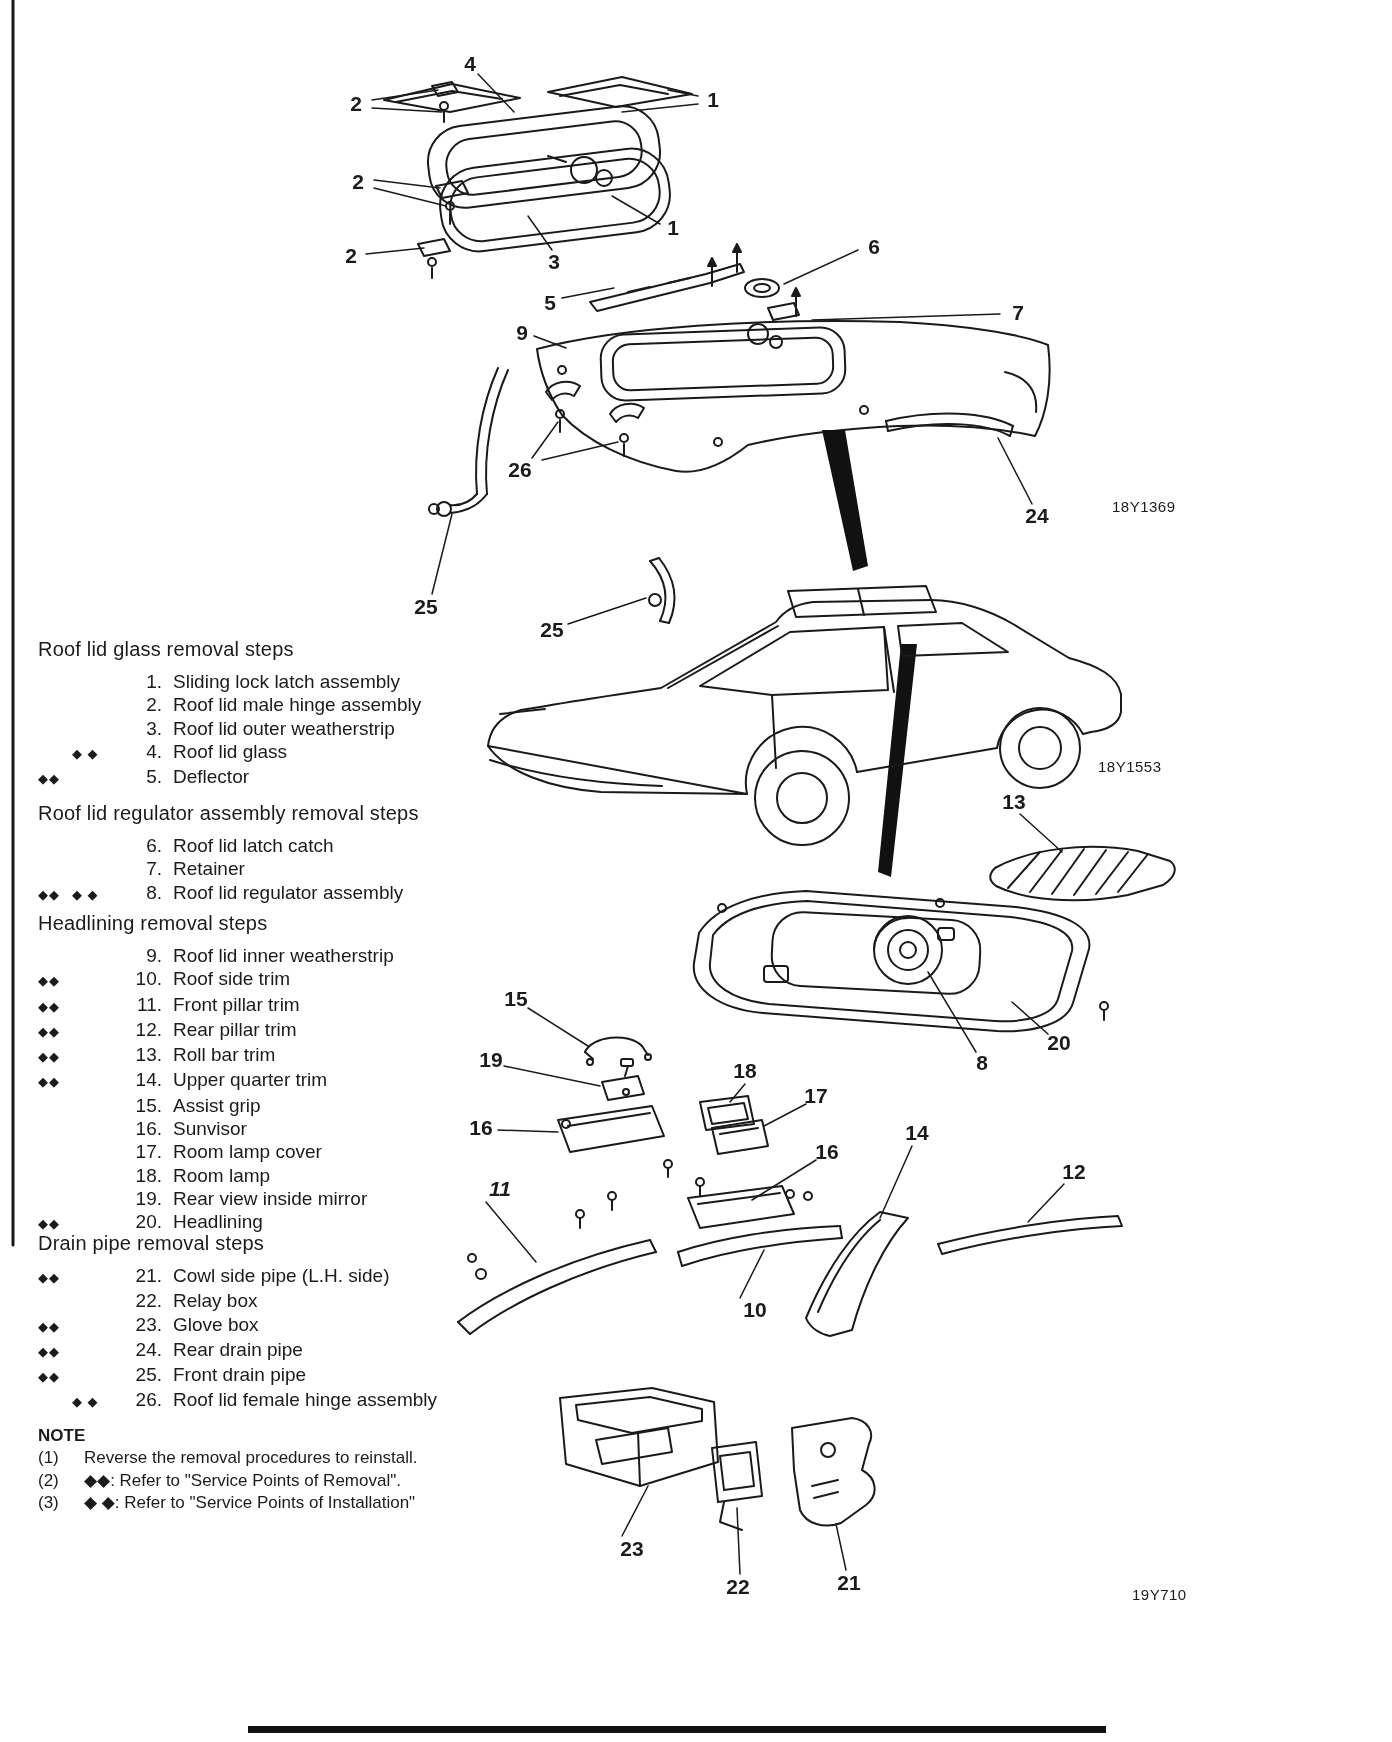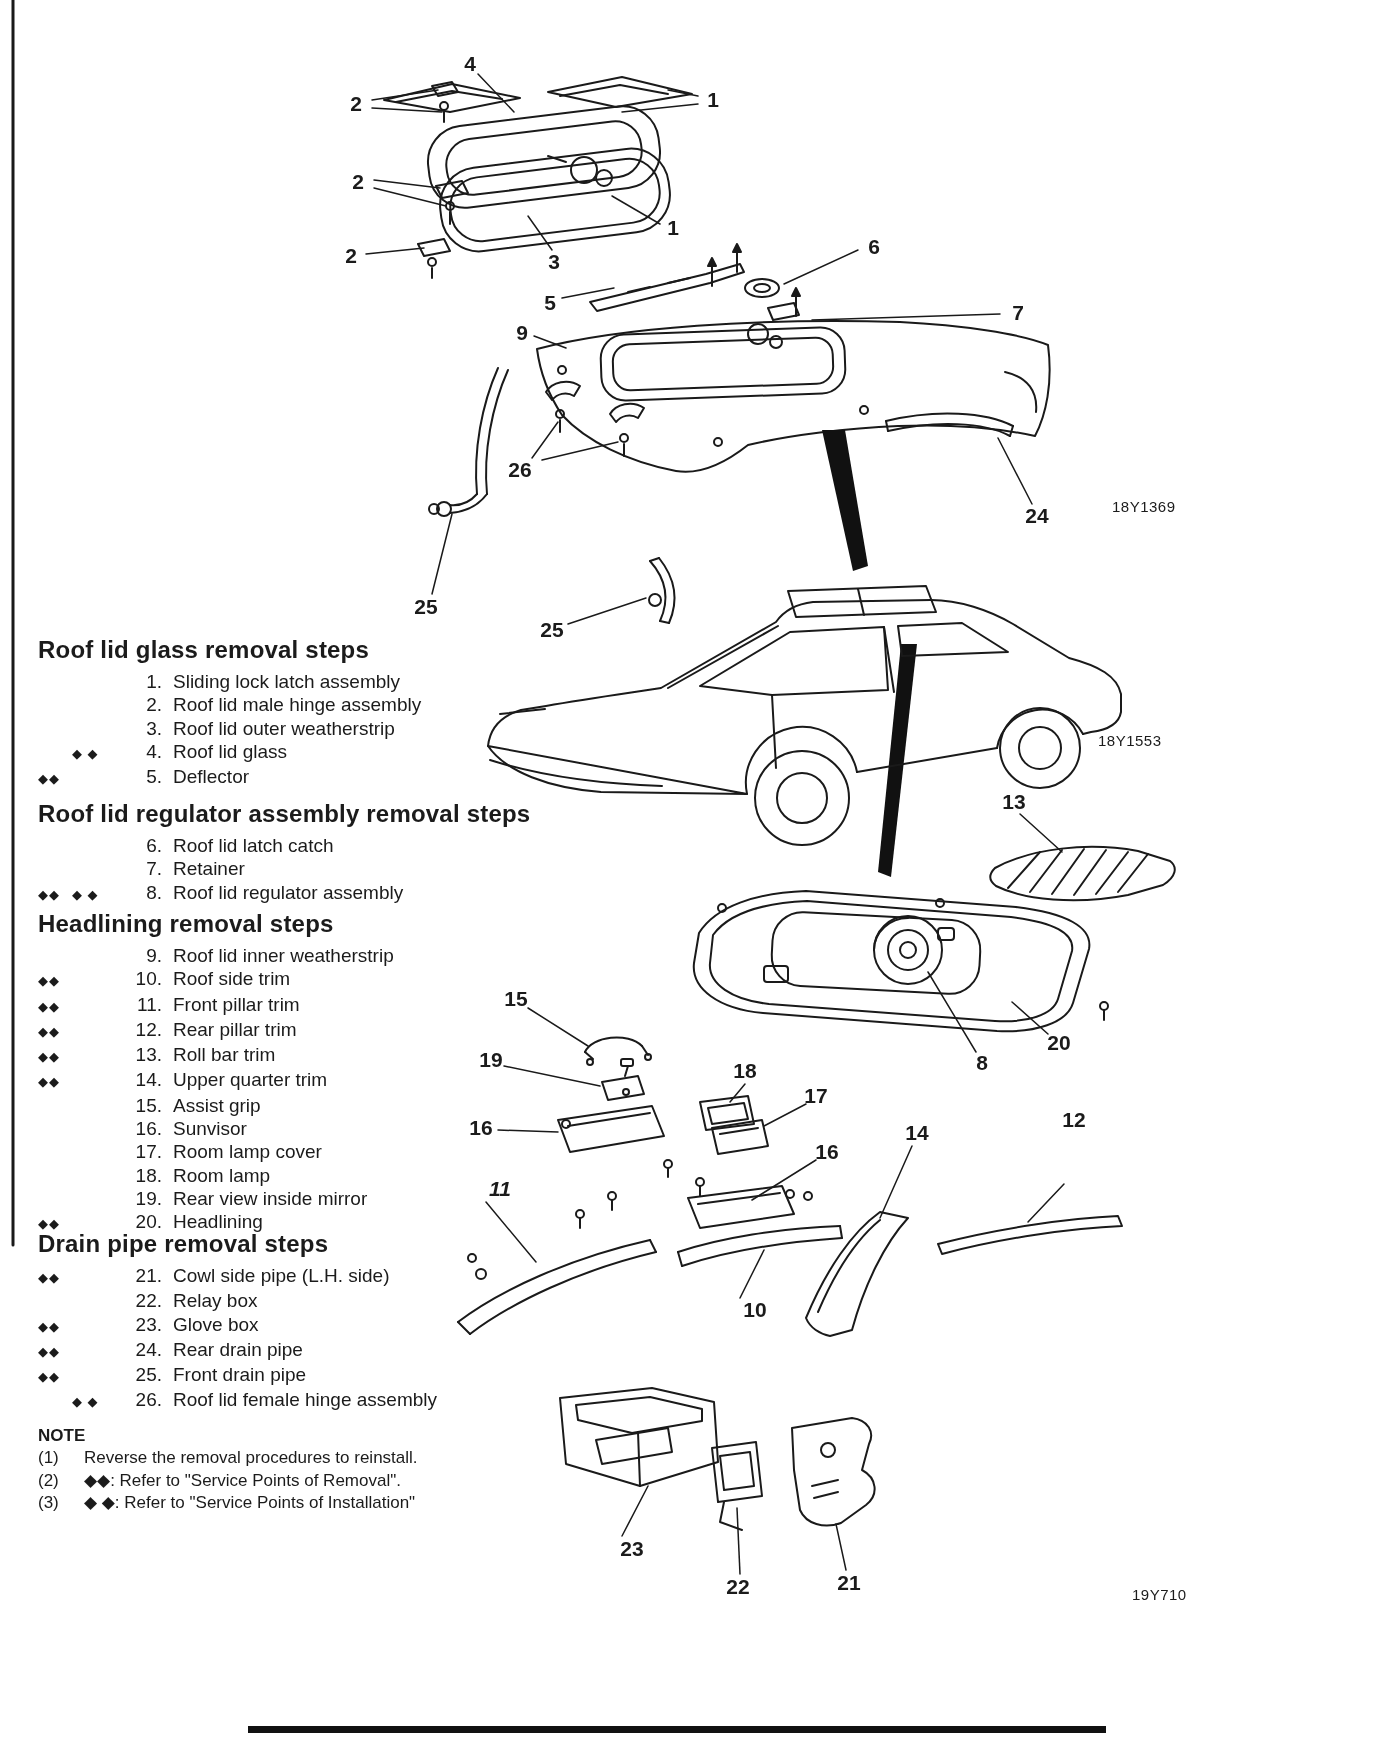--- a/index.html
+++ b/index.html
@@ -1,21 +1,21 @@
 <!DOCTYPE html>
 <html><head>
 <meta charset="utf-8">
 <style>
   * { margin:0; padding:0; box-sizing:border-box; }
   html,body { background:#d8d8d8; }
   .page { position:relative; width:1392px; height:1742px; background:#ffffff;
           font-family:"Liberation Sans", sans-serif; color:#1b1b1b; overflow:hidden; }
   .art { position:absolute; left:0; top:0; }
   .sec { position:absolute; left:38px; width:660px; }
-  .sec-h { font-size:24px; font-weight:700; line-height:27px; margin-bottom:7px; letter-spacing:.2px; }
+  .sec-h { font-size:20px; font-weight:400; line-height:27px; margin-bottom:7px; letter-spacing:.2px; }
   .row { display:grid; grid-template-columns:34px 46px 44px 1fr; align-items:baseline;
          font-size:19px; line-height:23.3px; white-space:nowrap; }
   .mk { font-size:13px; letter-spacing:1px; }
   .num { text-align:right; }
   .lbl { padding-left:11px; }
   .co { position:absolute; transform:translate(-50%,-50%); font-size:21px; font-weight:700; }
   .figcode { position:absolute; font-size:15px; letter-spacing:.5px;text-align:center; }
   .note { position:absolute; left:38px; top:1424px; width:560px; }
   .note-h { font-size:17px; font-weight:600; line-height:23px; }
   .note-row { display:grid; grid-template-columns:46px 1fr; font-size:17px; line-height:22.6px; white-space:nowrap; }
@@ -334,30 +334,30 @@
       <div class="co" style="left: 1014px; top: 802px;">13</div>
       <div class="co" style="left: 516px; top: 999px;">15</div>
       <div class="co" style="left: 1059px; top: 1043px;">20</div>
       <div class="co" style="left: 491px; top: 1060px; text-align: right;">19</div>
       <div class="co" style="left: 982px; top: 1063px;">8</div>
       <div class="co" style="left: 745px; top: 1071px;">18</div>
       <div class="co" style="left: 816px; top: 1096px;">17</div>
       <div class="co" style="left: 481px; top: 1128px;">16</div>
       <div class="co" style="left: 917px; top: 1133px;">14</div>
       <div class="co" style="left: 827px; top: 1152px;">16</div>
-      <div class="co" style="left: 1074px; top: 1120px;">12</div>
+      <div class="co" style="left: 1074px; top: 1172px;">12</div>
       <div class="co" style="left: 500px; top: 1189px; font-style: italic;">11</div>
       <div class="co" style="left: 755px; top: 1310px;">10</div>
       <div class="co" style="left: 632px; top: 1549px;">23</div>
       <div class="co" style="left: 738px; top: 1587px;">22</div>
       <div class="co" style="left: 849px; top: 1583px;">21</div>
     </div>
 
   <div class="figcode" style="left:1112px; top:498px">18Y1369</div>
-  <div class="figcode" style="left:1098px; top:732px">18Y1553</div>
+  <div class="figcode" style="left:1098px; top:758px">18Y1553</div>
   <div class="figcode" style="left:1132px; top:1586px">19Y710</div>
 
   <div class="sec" style="top:636px">
     <h3 class="sec-h">Roof lid glass removal steps</h3>
     <div class="row">
         <span class="mk"></span>
         <span class="mk"></span>
         <span class="num">1.</span>
         <span class="lbl">Sliding lock latch assembly</span>
       </div>

